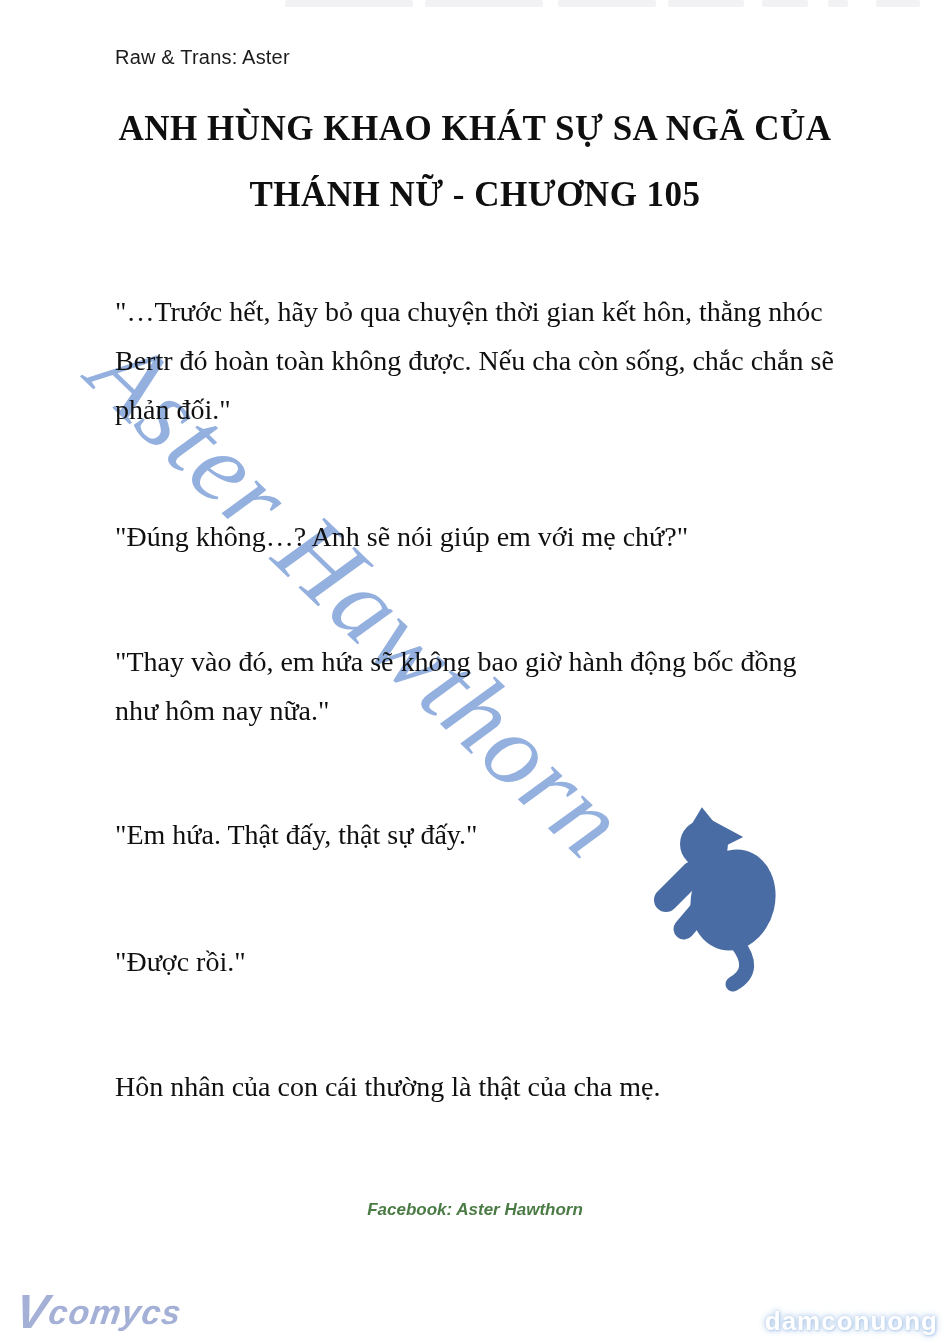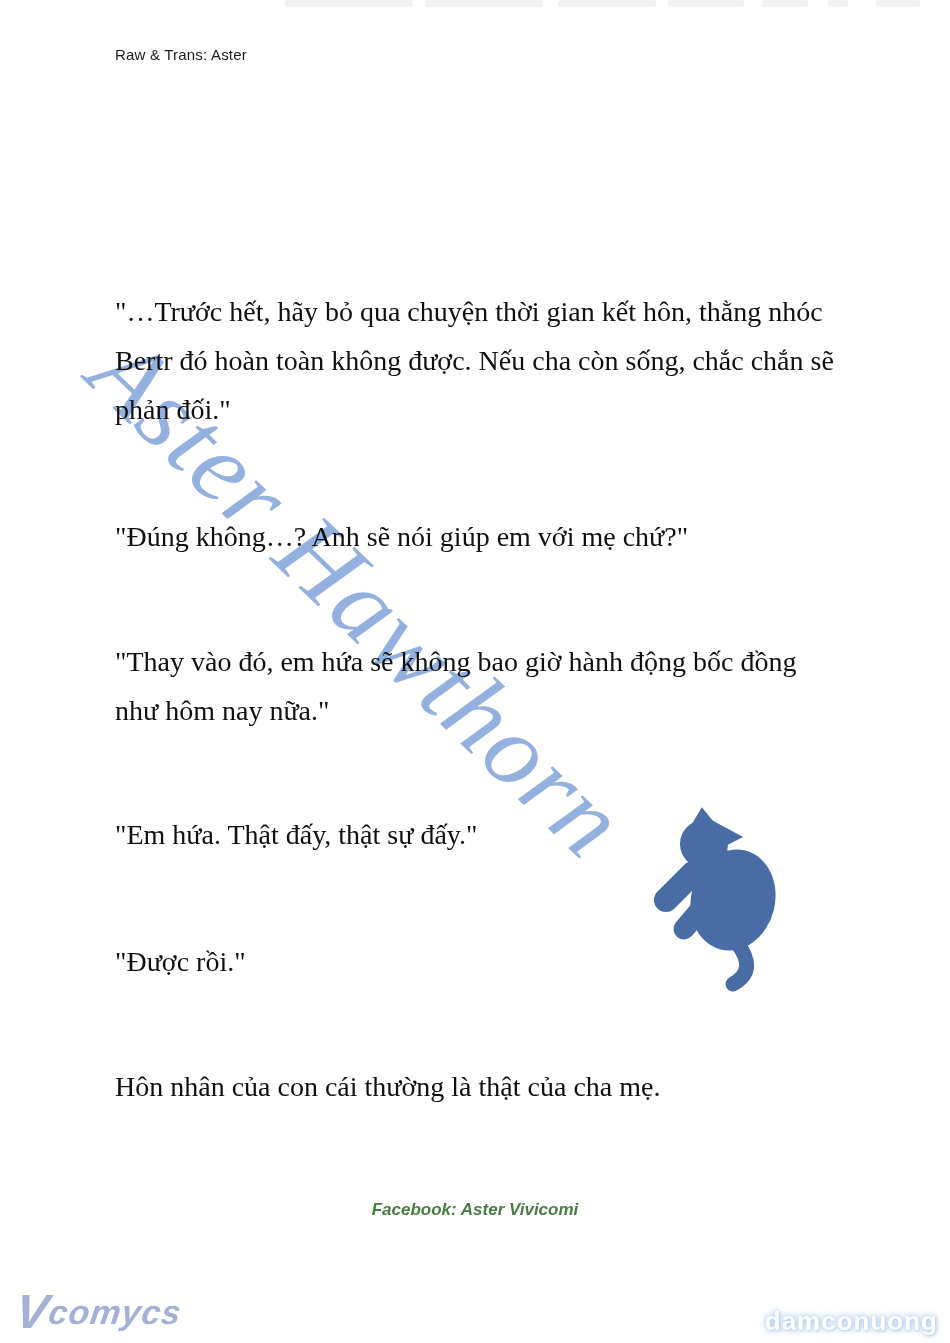--- a/index.html
+++ b/index.html
@@ -16,21 +16,21 @@
   
   .top-remnant { position: absolute; top: 0; left: 0; width: 100%; height: 9px; }
   .top-remnant span {
     position: absolute; top: 0; height: 7px;
     background: #f2f2f4; border-radius: 2px; display: block;
   }
 
   .credit {
     position: absolute; left: 115px; top: 46px;
     font-family: "Liberation Sans", sans-serif;
-    font-size: 15px; color: #1c1c1c; letter-spacing: .2px;
+    font-size: 20px; color: #1c1c1c; letter-spacing: .2px;
   }
 
   .title-block {
     position: absolute; top: 96px; left: 0; width: 100%;
     text-align: center; color: #0f0f0f;
     font-weight: bold; font-size: 35px; line-height: 66px;
     letter-spacing: .5px;
   }
 
   .watermark {
@@ -95,20 +95,24 @@
     <span style="left:425px;width:118px;"></span>
     <span style="left:558px;width:98px;"></span>
     <span style="left:668px;width:76px;"></span>
     <span style="left:762px;width:46px;"></span>
     <span style="left:828px;width:20px;"></span>
     <span style="left:876px;width:44px;"></span>
   </div>
 
   <div class="credit">Raw &amp; Trans: Aster</div>
 
+  <div class="title-block">
+    <div>ANH HÙNG KHAO KHÁT SỰ SA NGÃ CỦA</div>
+    <div>THÁNH NỮ - CHƯƠNG 105</div>
+  </div>
 
   <div class="watermark">Aster Hawthorn</div>
 
   <div class="cat">
     <svg width="140" height="195" viewBox="0 0 140 195" xmlns="http://www.w3.org/2000/svg">
       <g fill="#4a6ca4" stroke="#4a6ca4">
         <polygon points="45,26 57,6 70,22" stroke-width="2"></polygon>
         <polygon points="66,18 96,34 64,50" stroke-width="2"></polygon>
         <circle cx="59" cy="41" r="24" stroke-width="0"></circle>
         <ellipse cx="71" cy="64" rx="24" ry="19" stroke-width="0"></ellipse>
@@ -123,20 +127,20 @@
   <div class="body-text">
     <p class="p1">"…Trước hết, hãy bỏ qua chuyện thời gian kết hôn, thằng nhóc Bertr đó hoàn toàn không được. Nếu cha còn sống, chắc chắn sẽ phản đối."</p>
     <p class="p2">"Đúng không…? Anh sẽ nói giúp em với mẹ chứ?"</p>
     <p class="p3">"Thay vào đó, em hứa sẽ không bao giờ hành động bốc đồng như hôm nay nữa."</p>
     <p class="p4">"Em hứa. Thật đấy, thật sự đấy."</p>
     <p class="p5">"Được rồi."</p>
     <p class="p6">Hôn nhân của con cái thường là thật của cha mẹ.</p>
   </div>
 
   <div class="footer-block">
-    <div>Facebook: Aster Vivicomi</div>
+    <div>Facebook: Aster Hawthorn</div>
   </div>
 
   <div class="logo"><span class="v-cap">V</span><span>comycs</span></div>
 
   <div class="site-mark">damconuong</div>
 
 </div>
 
 </body></html>

